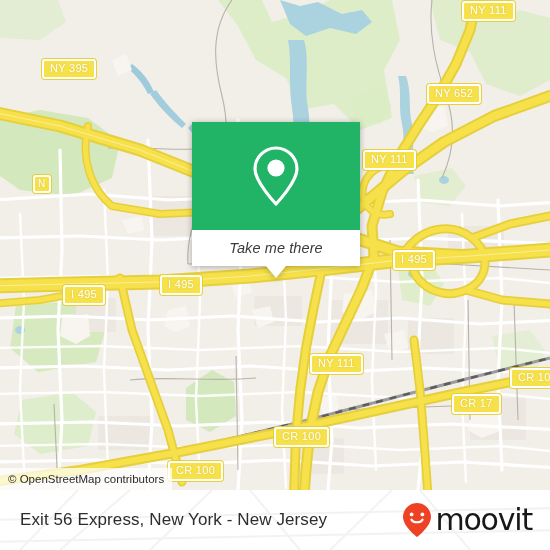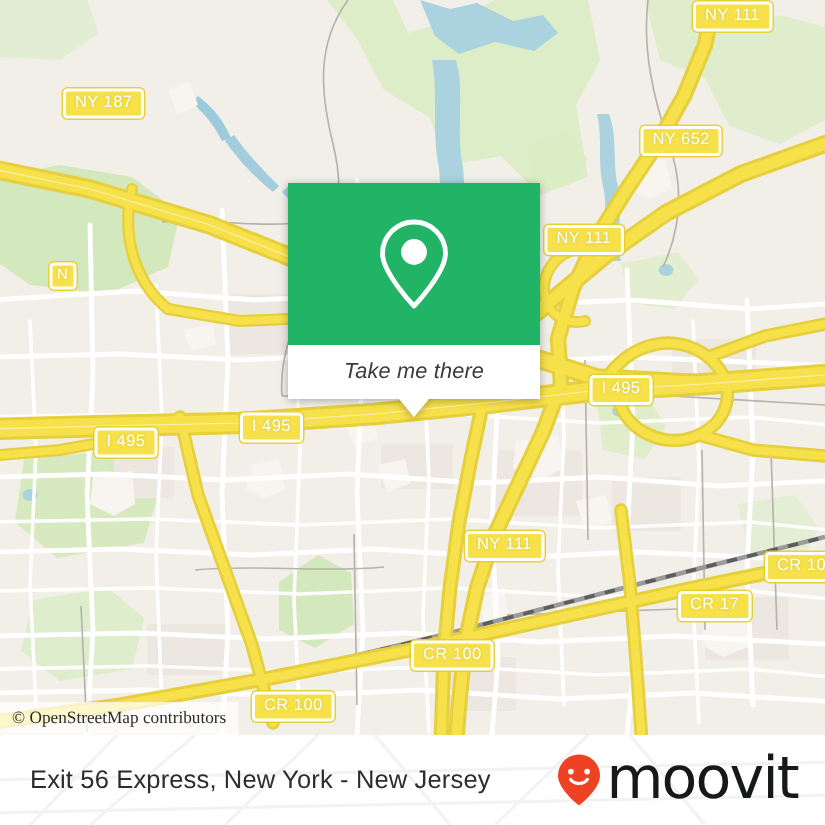--- a/index.html
+++ b/index.html
@@ -92,21 +92,21 @@
     position: absolute;
     left: 0;
     bottom: 0;
     height: 22px;
     padding: 0 8px 0 8px;
     display: flex;
     align-items: center;
     background: rgba(255,255,255,.72);
     font-size: 11.5px;
     color: #2b2b2b;
-    font-family: Liberation Serif, serif;
+    font-family: Liberation Sans, sans-serif;
     white-space: nowrap;
   }
 
   
   #footer-bar {
     position: absolute;
     left: 0;
     top: 490px;
     width: 550px;
     height: 60px;
@@ -124,21 +124,21 @@
     letter-spacing: .1px;
     z-index: 2;
   }
   #brand-logo {
     display: flex;
     align-items: center;
     gap: 3px;
     z-index: 2;
   }
   #brand-word {
-    font-size: 39px;
+    font-size: 30px;
     line-height: 30px;
     color: #17181a;
     font-family: "DejaVu Sans", sans-serif;
     letter-spacing: -1.2px;
     font-weight: 400;
   }
   
   #footer-bleed {
     position: absolute;
     left: 0; top: 0; width: 550px; height: 60px;
@@ -318,21 +318,21 @@
         <path d="M404,170 C388,160 370,168 364,184 C358,202 372,218 390,214" stroke-width="5"></path>
       </g>
 
       <g stroke="#ffffff" stroke-width="0.8" fill="none" opacity=".55">
         <path d="M-8,286 L70,284 L160,282 L250,276 L330,268 L400,260 L470,256 L550,250"></path>
         <path d="M-8,112 L60,126 L140,150 L210,178 L268,206 L330,230"></path>
       </g>
 
     </svg>
 
-    <div class="shield" style="left:42px;  top:59px;">NY 187</div>
+    <div class="shield" style="left:42px;  top:59px;">NY 395</div>
     <div class="shield" style="left:462px; top:1px;">NY 111</div>
     <div class="shield" style="left:427px; top:84px;">NY 652</div>
     <div class="shield" style="left:363px; top:150px;">NY 111</div>
     <div class="shield mini" style="left:33px; top:175px;">N</div>
     <div class="shield" style="left:393px; top:250px;">I 495</div>
     <div class="shield" style="left:160px; top:275px;">I 495</div>
     <div class="shield" style="left:63px;  top:285px;">I 495</div>
     <div class="shield" style="left:310px; top:354px;">NY 111</div>
     <div class="shield" style="left:510px; top:368px;">CR 100</div>
     <div class="shield" style="left:412px; top:394px;margin-left:40px;">CR 17</div>

